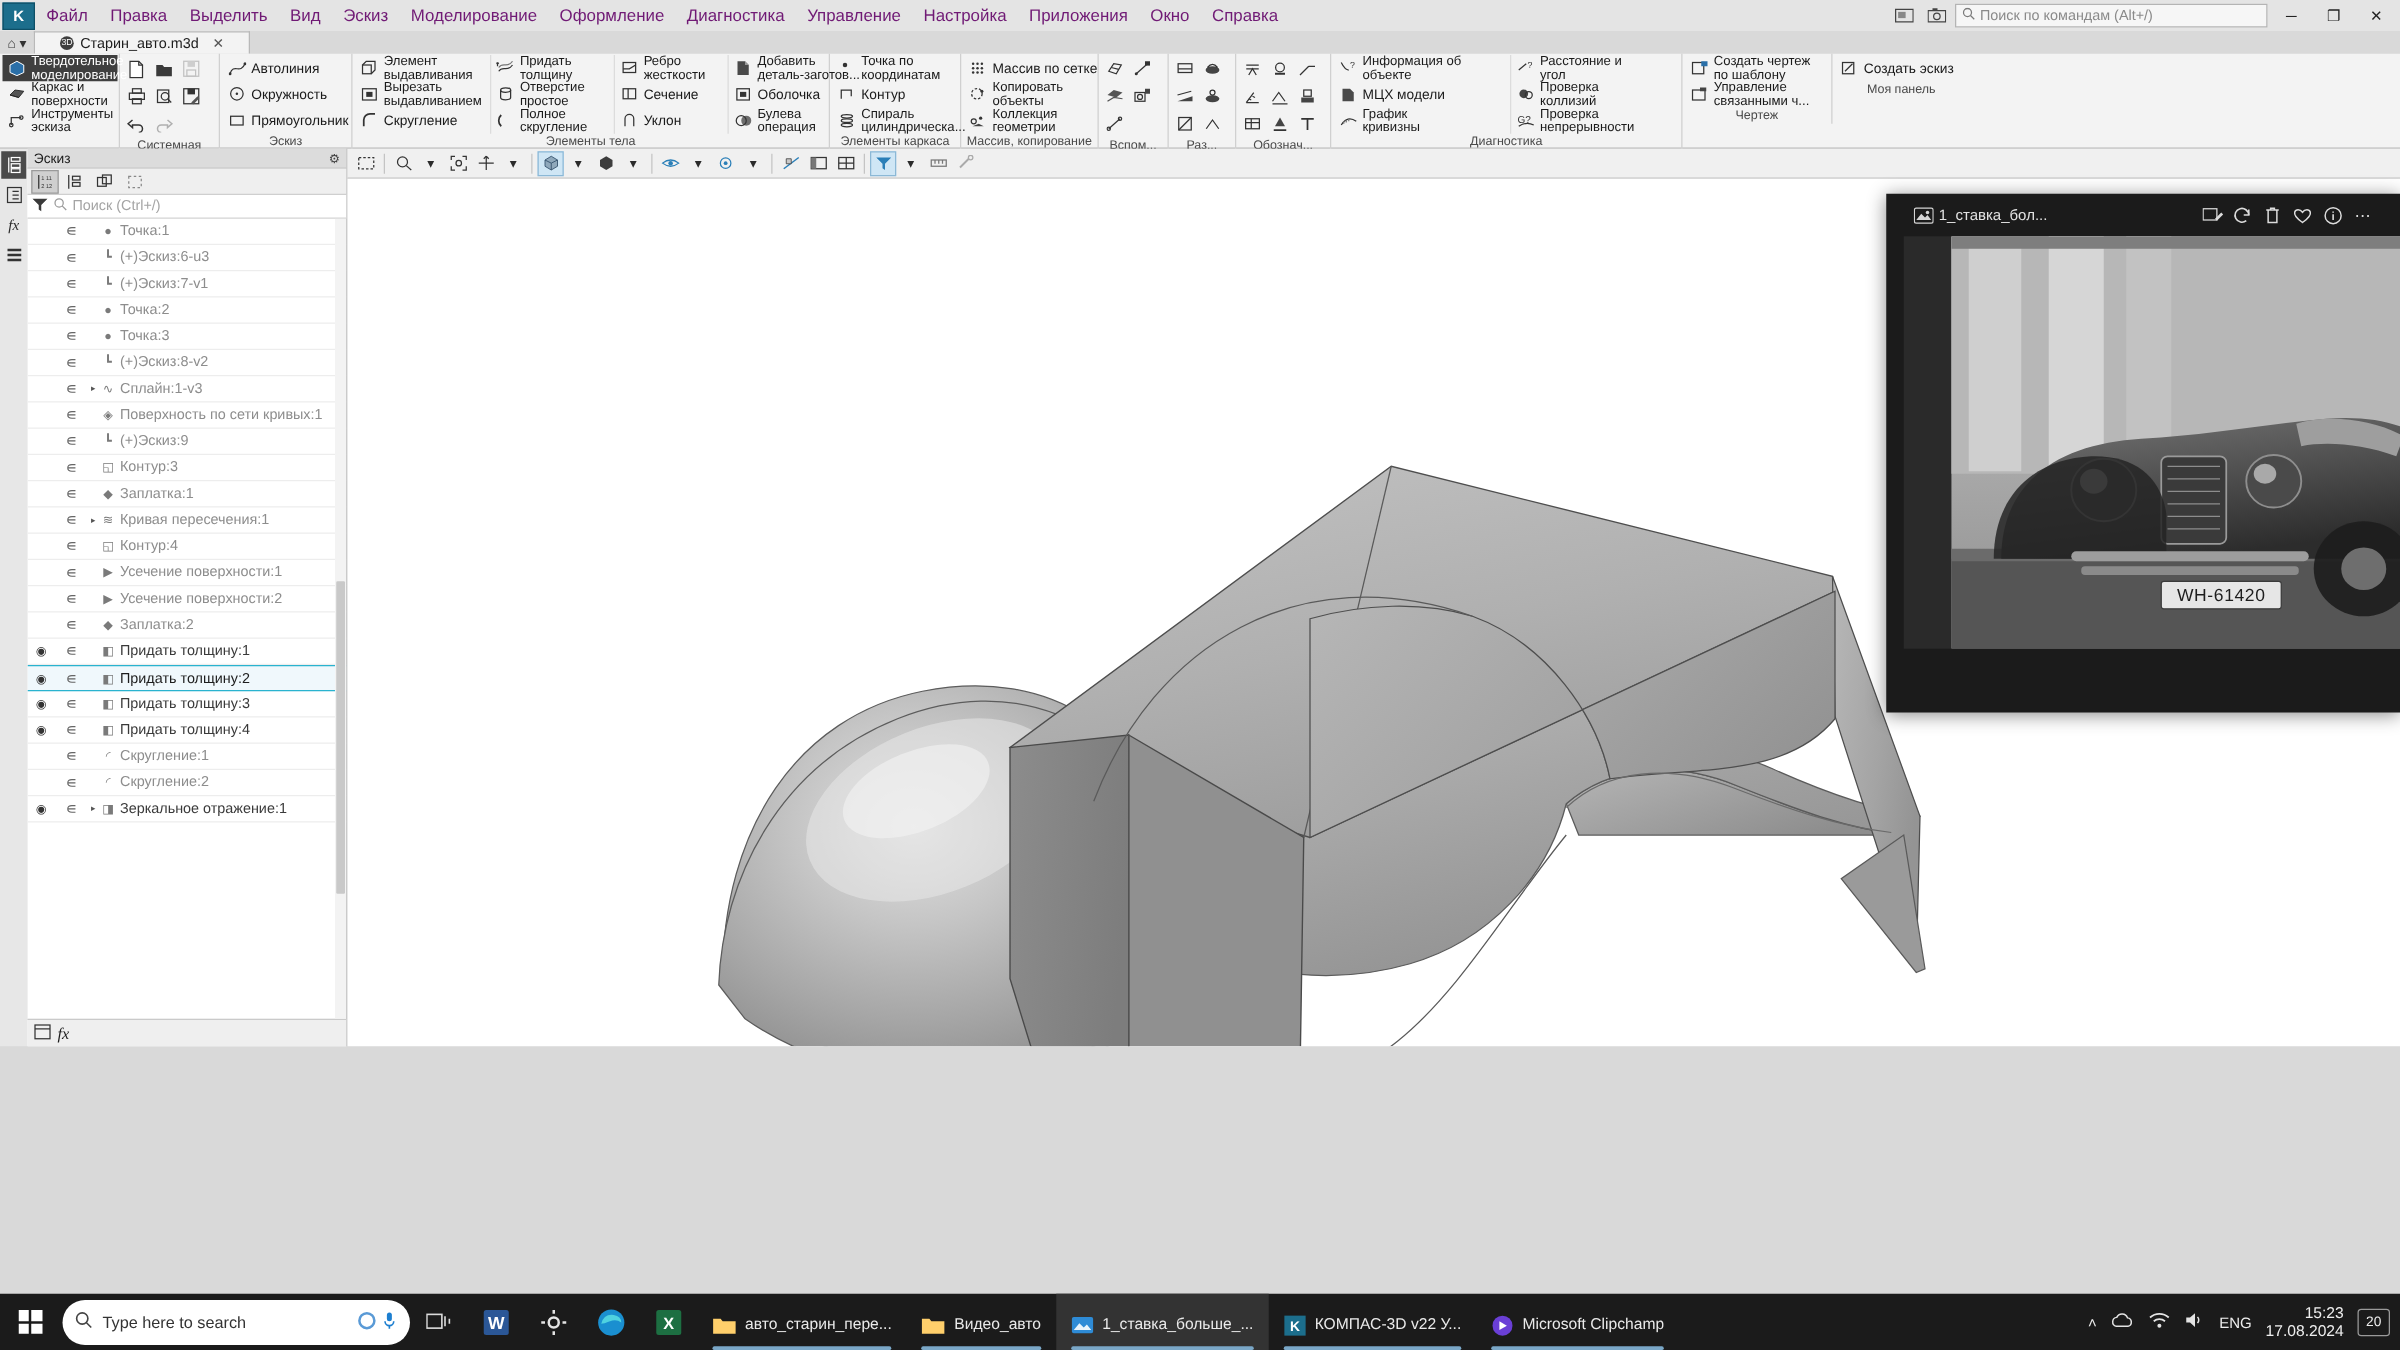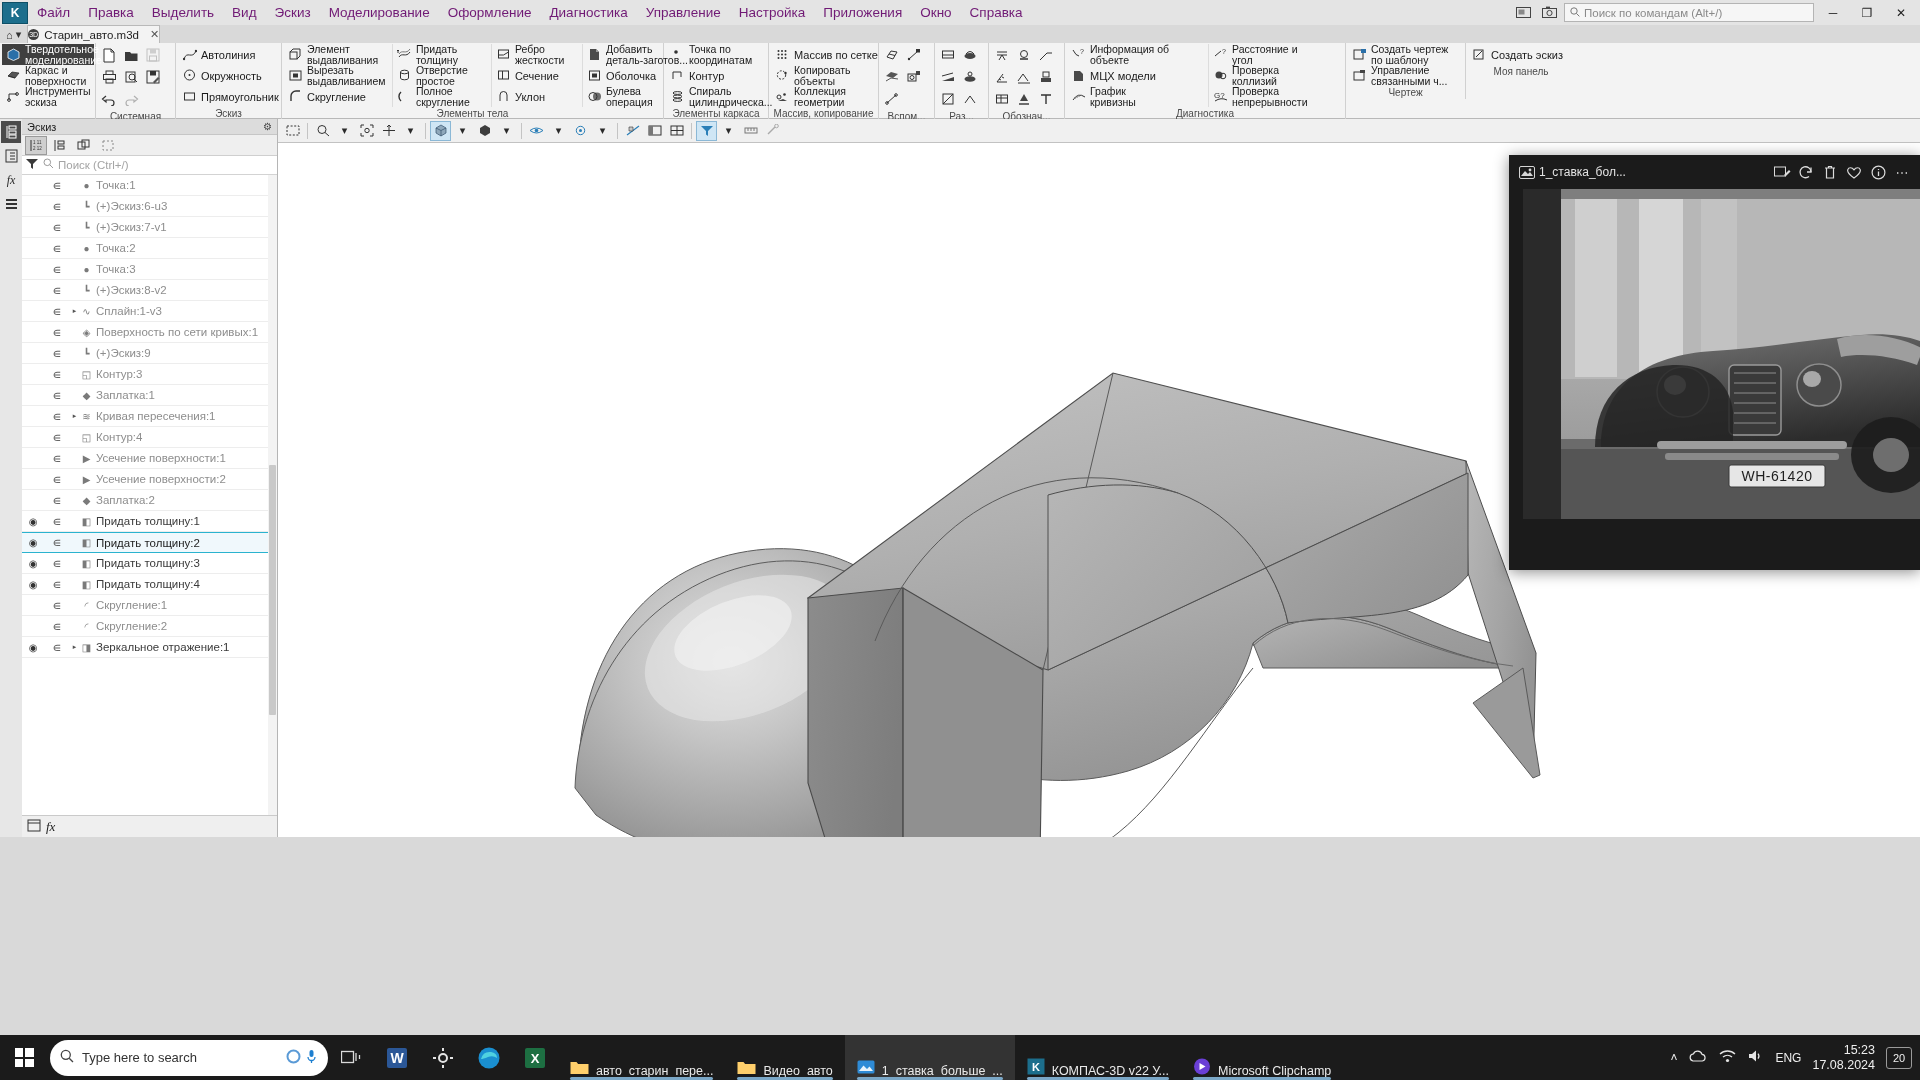--- a/index.html
+++ b/index.html
@@ -38,21 +38,21 @@
   }
   .wbtn { width:30px; height:22px; display:flex; align-items:center; justify-content:center; font-size:12px; color:#222; }
 
   
   .tabbar {
     position:absolute; top:25px; left:0; width:1920px; height:18px;
     background:#d9d9d9; display:flex; align-items:flex-end;
   }
   .home-ctrl { display:flex; align-items:center; gap:3px; padding:0 6px 2px 6px; font-size:11px; color:#333; }
   .doctab {
-    display:flex; align-items:center; gap:5px; height:18px; padding:0 0;
+    display:flex; align-items:center; gap:5px; height:18px; padding:0 20px;
     background:#f3f3f3; border:1px solid #b9b9b9; border-bottom:none; font-size:11.5px;
   }
   .doctab .tabico {
     width:11px;height:11px;border-radius:50%;background:#3e3e3e;color:#fff;font-size:7px;
     display:flex;align-items:center;justify-content:center;
   }
   .doctab .tabclose { color:#555; font-size:11px; margin-left:6px; }
 
   
   .ribbon {
@@ -145,21 +145,21 @@
   .viewport {
     position:absolute; top:143px; left:278px; width:1642px; height:694px;
     background:#ffffff; overflow:hidden;
   }
 
   
   .videowin {
     position:absolute; top:155px; left:1509px; width:411px; height:415px;
     background:#1b1b1b; box-shadow:0 2px 14px rgba(0,0,0,.45);
   }
-  .vwhdr { height:34px; display:flex; align-items:center; padding:0 6px; gap:0; color:#e8e8e8; }
+  .vwhdr { height:34px; display:flex; align-items:center; padding:0 18px; gap:0; color:#e8e8e8; }
   .vwhdr .vtitle { font-size:12px; color:#e3e3e3; white-space:nowrap; }
   .vwhdr .sp { margin-left:auto; }
   .vwicon { width:24px; height:24px; display:flex; align-items:center; justify-content:center; font-size:13px; color:#dcdcdc; }
   .vwbody { position:absolute; top:34px; left:14px; width:463px; height:330px; background:#2a2a2a; overflow:hidden;padding-left:38px; }
   .vwfoot { position:absolute; bottom:0; left:0; width:411px; height:38px; display:flex; align-items:center; padding:0 12px; color:#ededed; }
   .vwfoot .zoom { margin-left:auto; font-size:14px; }
 
   
   .taskbar {
     position:absolute; bottom:0; left:0; width:1920px; height:45px;
@@ -167,21 +167,21 @@
   }
   .startbtn { width:48px; height:45px; display:flex; align-items:center; justify-content:center; }
   .winlogo { width:19px; height:19px; display:grid; grid-template-columns:1fr 1fr; grid-template-rows:1fr 1fr; gap:2px; }
   .winlogo i { background:#fff; display:block; }
   .tbsearch {
     width:278px; height:36px; background:#fff; border-radius:18px; display:flex; align-items:center;
     gap:8px; padding:0 10px; margin-left:2px; color:#333; font-size:13px;
   }
   .tbicon { width:46px; height:45px; display:flex; align-items:center; justify-content:center; }
   .tbapp {
-    height:45px; display:flex; align-items:flex-end; gap:7px; padding:2px 12px; color:#eaeaea; font-size:12.5px;
+    height:45px; display:flex; align-items:flex-start; gap:7px; padding:17px 12px; color:#eaeaea; font-size:12.5px;
     position:relative; max-width:170px;
   }
   .tbapp .name { white-space:nowrap; overflow:hidden; text-overflow:ellipsis; }
   .tbapp.active { background:#333333; }
   .tbapp::after {
     content:""; position:absolute; bottom:0; left:12px; right:12px; height:3px; background:#7aa7c7; border-radius:2px;
   }
   .tray { margin-left:auto; display:flex; align-items:center; color:#eee; gap:11px; padding-right:8px; font-size:12px; }
   .clock { display:flex; flex-direction:column; align-items:flex-end; line-height:15px; font-size:12.5px; }
   .notif { width:26px; height:22px; border:1px solid #9a9a9a; border-radius:3px; display:flex; align-items:center; justify-content:center; font-size:11px; }

